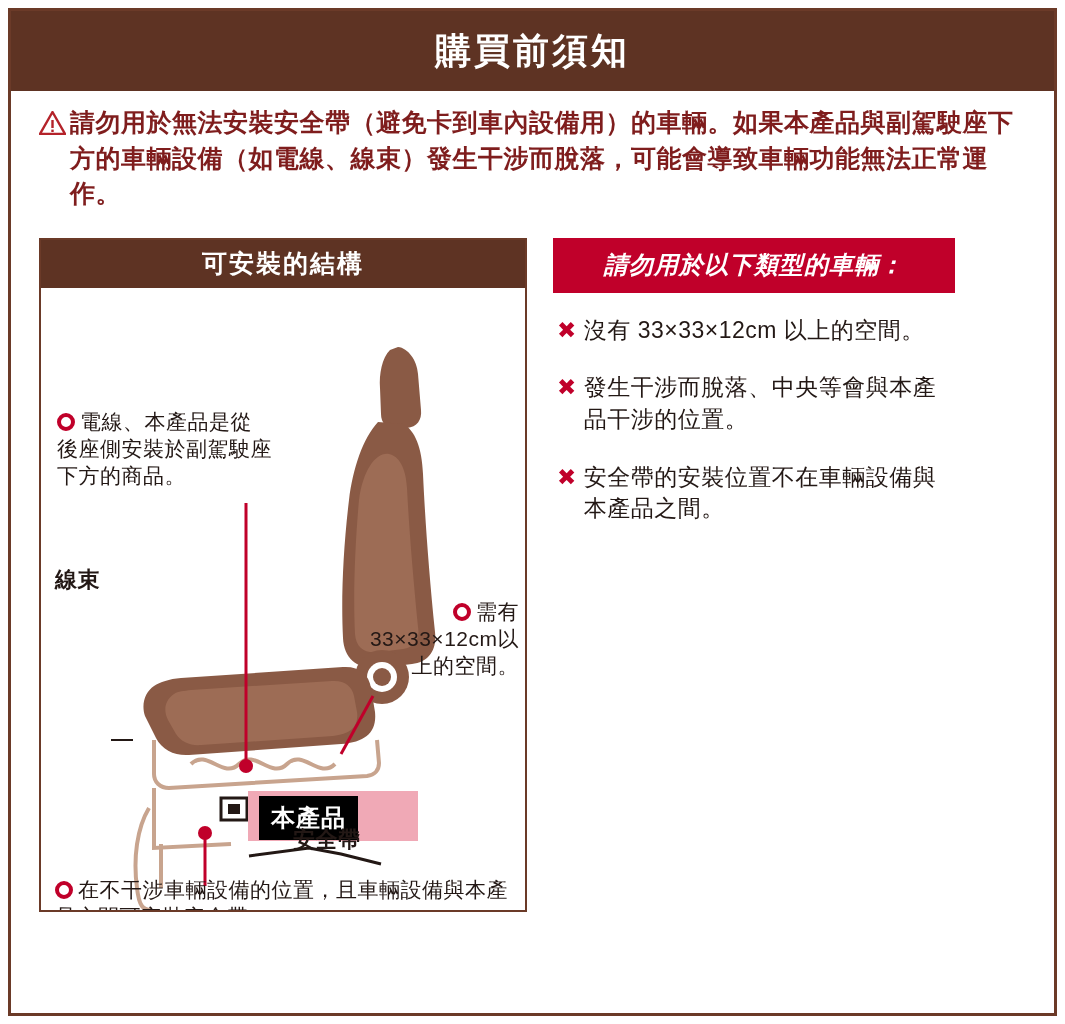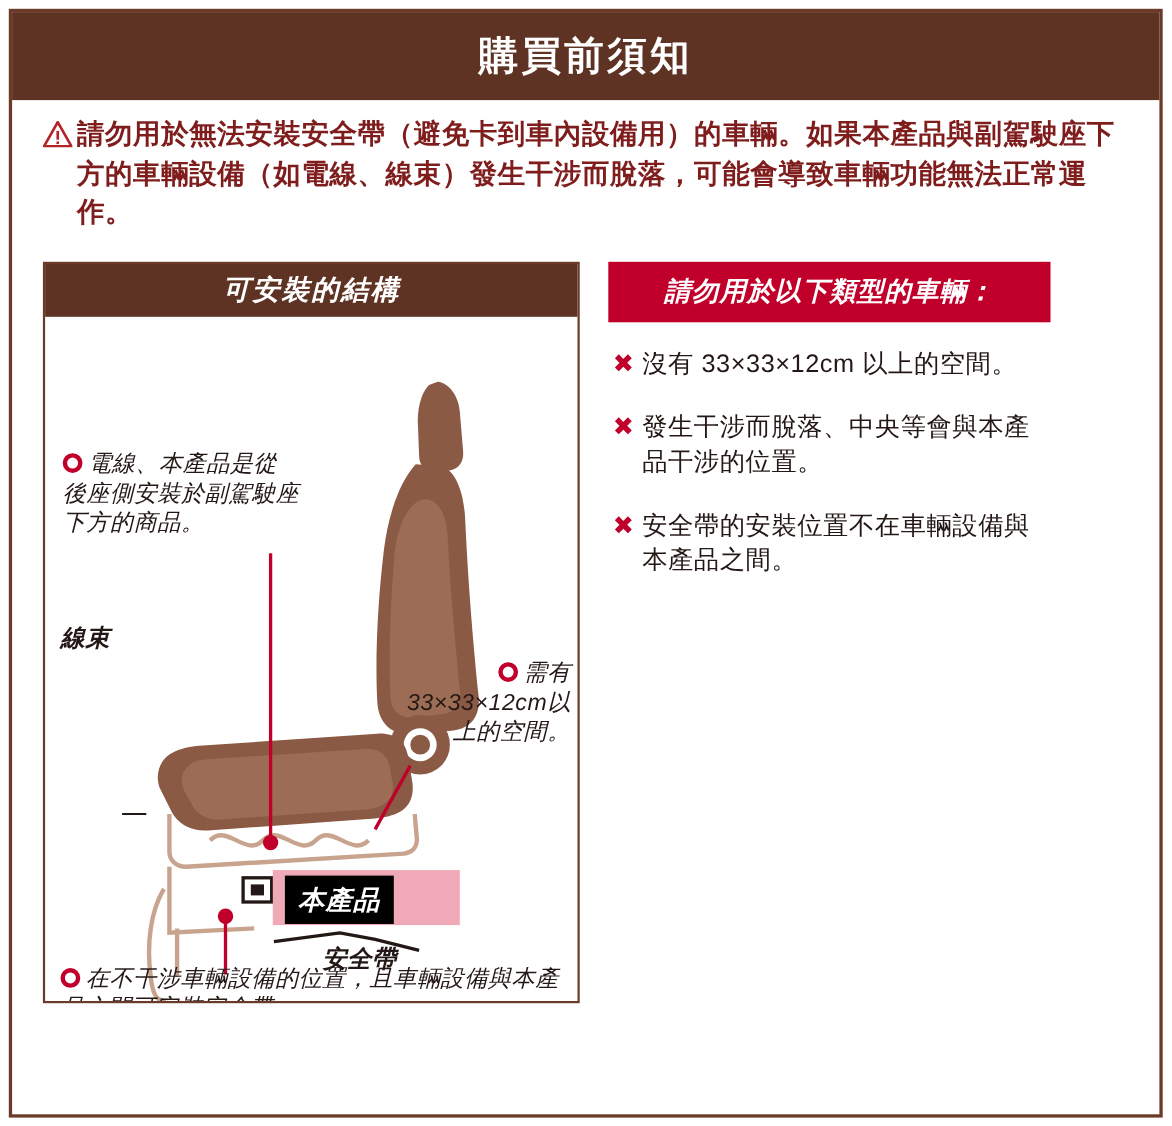--- a/index.html
+++ b/index.html
@@ -103,21 +103,20 @@
     gap: 26px;
   }
 
   
   .left-panel {
     width: 488px;
     border: 2px solid #6b3a28;
     box-sizing: border-box;
     position: relative;
     background: #ffffff;
-    font-style: italic;
   }
   .left-head {
     background: #5e3323;
     color: #ffffff;
     text-align: center;
     font-size: 25px;
     font-weight: bold;
     letter-spacing: 2px;
     padding: 7px 0 8px 0;
   }
@@ -277,21 +276,21 @@
           <div class="dg-label bold" style="left:14px; top:278px;">
             <span>線束</span>
           </div>
 
           <div class="dg-label" style="left:318px; top:310px; width:160px; text-align:right;">
             <span class="ring"></span><span>需有33×33×12cm以上的空間。</span>
           </div>
 
           <div class="product-badge" style="left:218px; top:508px;">本產品</div>
 
-          <div class="dg-label bold" style="left:252px; top:570px;">
+          <div class="dg-label bold" style="left:252px; top:538px;">
             <span>安全帶</span>
           </div>
 
           <div class="dg-label" style="left:14px; top:588px; width:456px;">
             <span class="ring"></span><span>在不干涉車輛設備的位置，且車輛設備與本產品之間可安裝安全帶。</span>
           </div>
         </div>
       </div>
 
       <div class="right-panel">

